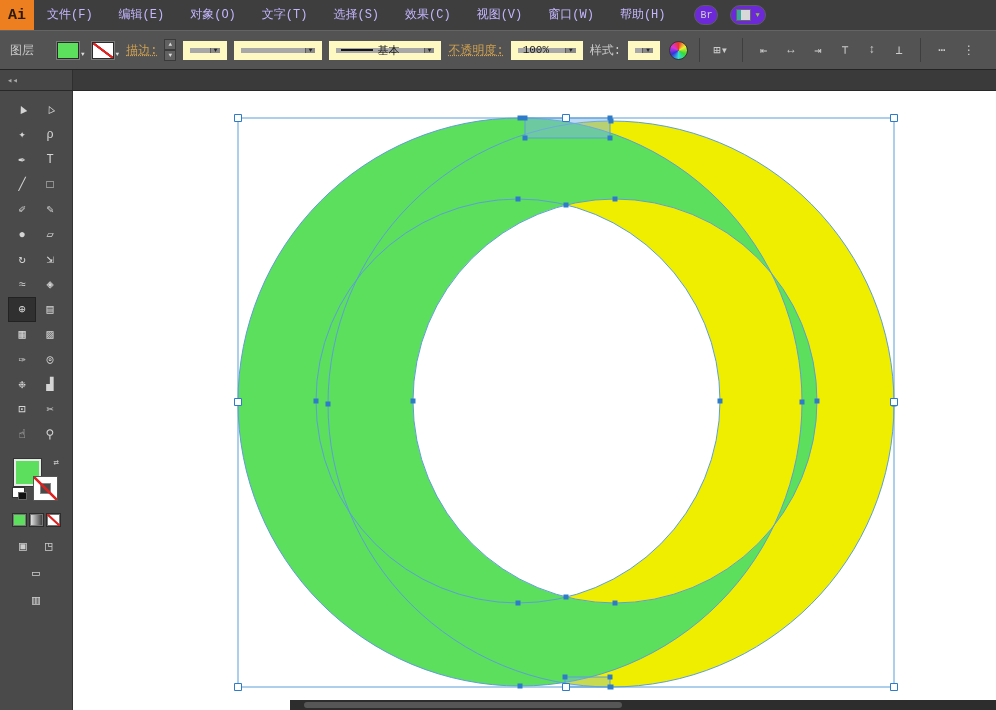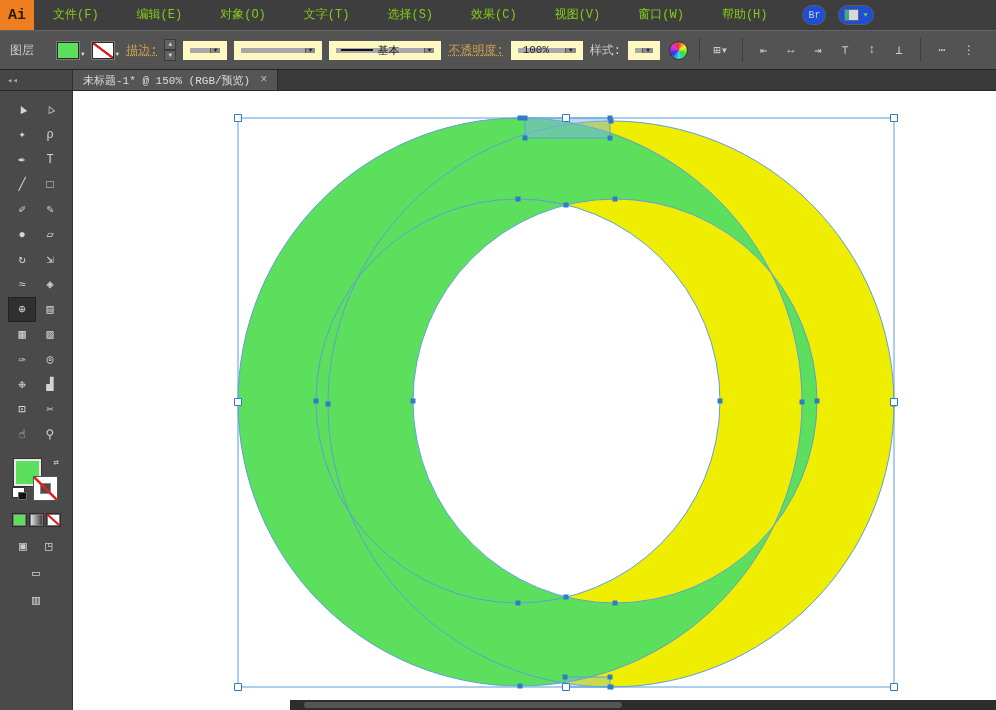--- a/index.html
+++ b/index.html
@@ -2,23 +2,23 @@
 <html><head>
 <meta charset="utf-8">
 <style>
   html,body{margin:0;padding:0;background:#3e3e3e;font-family:"DejaVu Sans","Liberation Sans",sans-serif;}
   .app{width:996px;height:710px;display:flex;flex-direction:column;overflow:hidden;background:#4a4a4a;font-family:Liberation Mono, monospace;}
 
   
   .menu-bar{flex:0 0 30px;height:30px;background:#3e3e3e;display:flex;align-items:center;}
   .logo{width:34px;height:30px;background:#ee7f20;color:#2b1a05;font-weight:bold;font-size:15px;display:flex;align-items:center;justify-content:center;}
   .menus{display:flex;}
-  .menu-item{padding:0 19px;font-size:12px;color:#84cc16;line-height:30px;cursor:default;white-space:nowrap;}
+  .menu-item{padding:0 13px;font-size:12px;color:#c4b5fd;line-height:30px;cursor:default;white-space:nowrap;}
   .mb-icons{display:flex;align-items:center;margin-left:16px;gap:12px;}
-  .mb-tile{min-width:22px;height:18px;background:#1d4ed8;border:1px solid #5d5d5d;color:#cfcfcf;font-size:10px;display:flex;align-items:center;justify-content:center;border-radius:10px;}
+  .mb-tile{min-width:22px;height:18px;background:#6d28d9;border:1px solid #5d5d5d;color:#cfcfcf;font-size:10px;display:flex;align-items:center;justify-content:center;border-radius:10px;}
   .ws{gap:4px;padding:0 5px;}
   .ws-sq{width:13px;height:10px;background:#d8d8d8;border:1px solid #666;position:relative;}
   .ws-sq::before{content:"";position:absolute;left:0;top:0;width:4px;height:100%;background:#3aa7a0;}
   .ws-arr{color:#8fc43f;font-size:7px;}
 
   
   .control-bar{flex:0 0 38px;height:38px;background:#535353;border-top:1px solid #646464;border-bottom:1px solid #242424;display:flex;align-items:center;padding:0 10px;gap:7px;font-size:12px;color:#c9c9c9;}
   .ctx{margin-right:16px;}
   .well{display:flex;align-items:flex-end;gap:2px;}
   .well-sw{width:20px;height:15px;border:1px solid #2a2a2a;box-shadow:0 0 0 1px #7a7a7a;}
@@ -147,24 +147,20 @@
     <span class="cb-icon">⊤</span>
     <span class="cb-icon">↕</span>
     <span class="cb-icon">⊥</span>
     <span class="sep"></span>
     <span class="cb-icon">⋯</span>
     <span class="cb-icon">⋮</span>
   </div>
 
   <div class="tab-bar">
     <span class="dock-head">◂◂</span>
-    <div class="doc-tab">
-      <span>未标题-1* @ 150% (RGB/预览)</span>
-      <span class="tab-close">×</span>
-    </div>
   </div>
 
   <div class="main">
 
     <aside class="toolbar">
       <div class="tools">
         <span class="tool rot">▶</span>
         <span class="tool rot">▷</span>
         <span class="tool">✦</span>
         <span class="tool">ρ</span>

